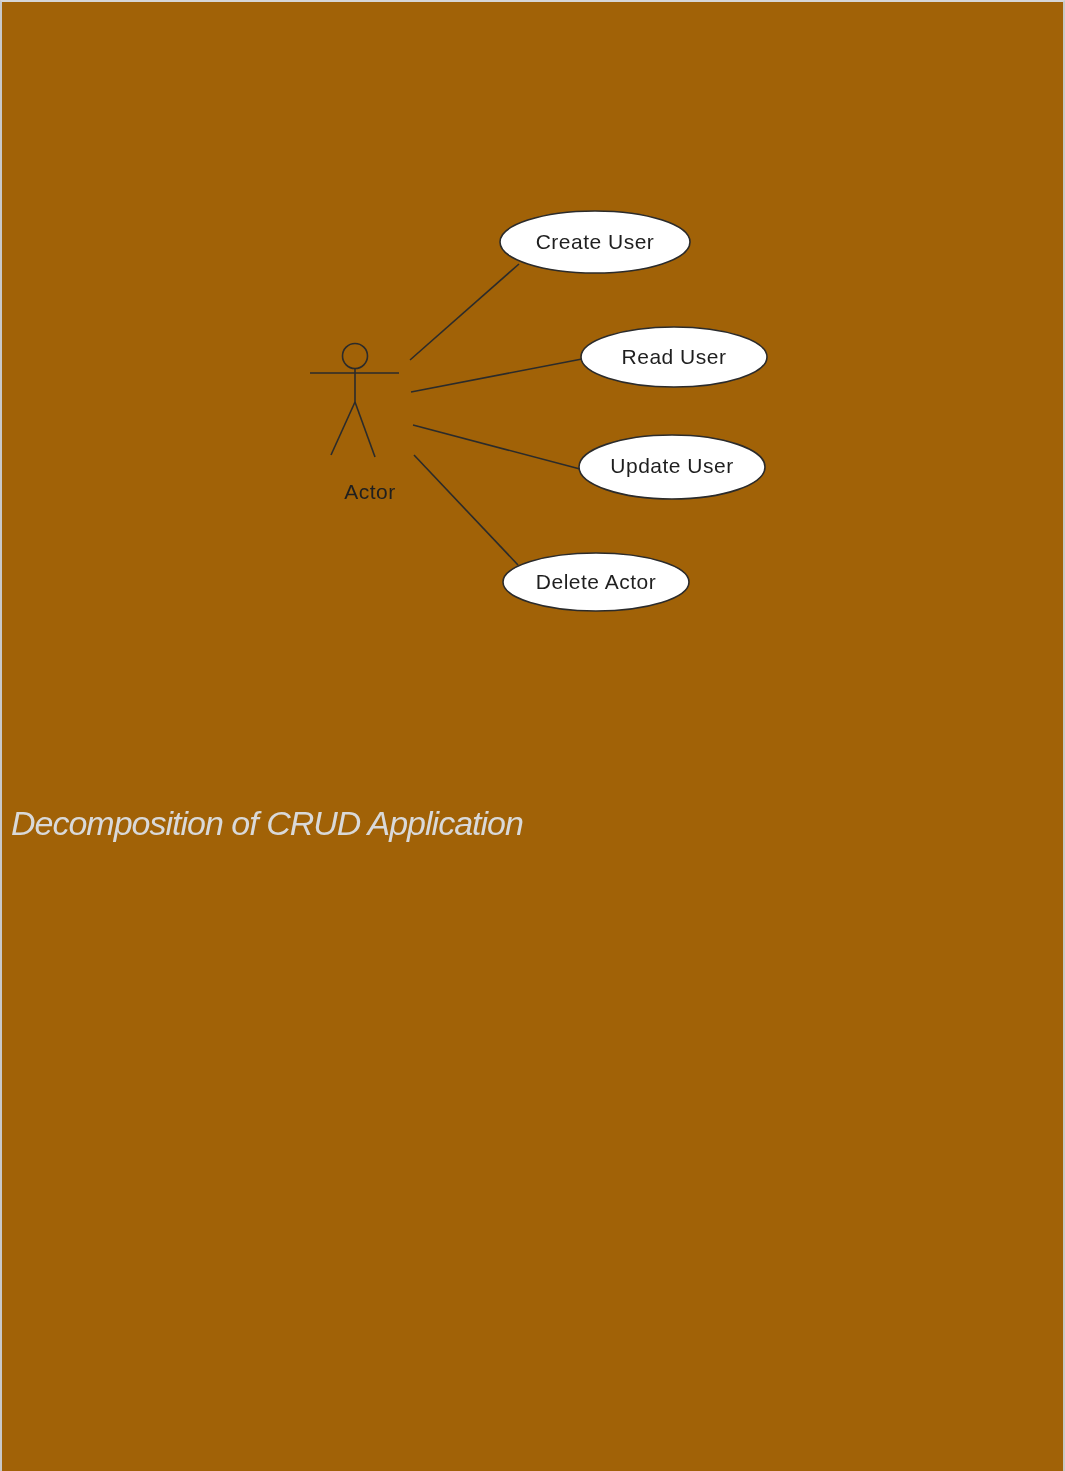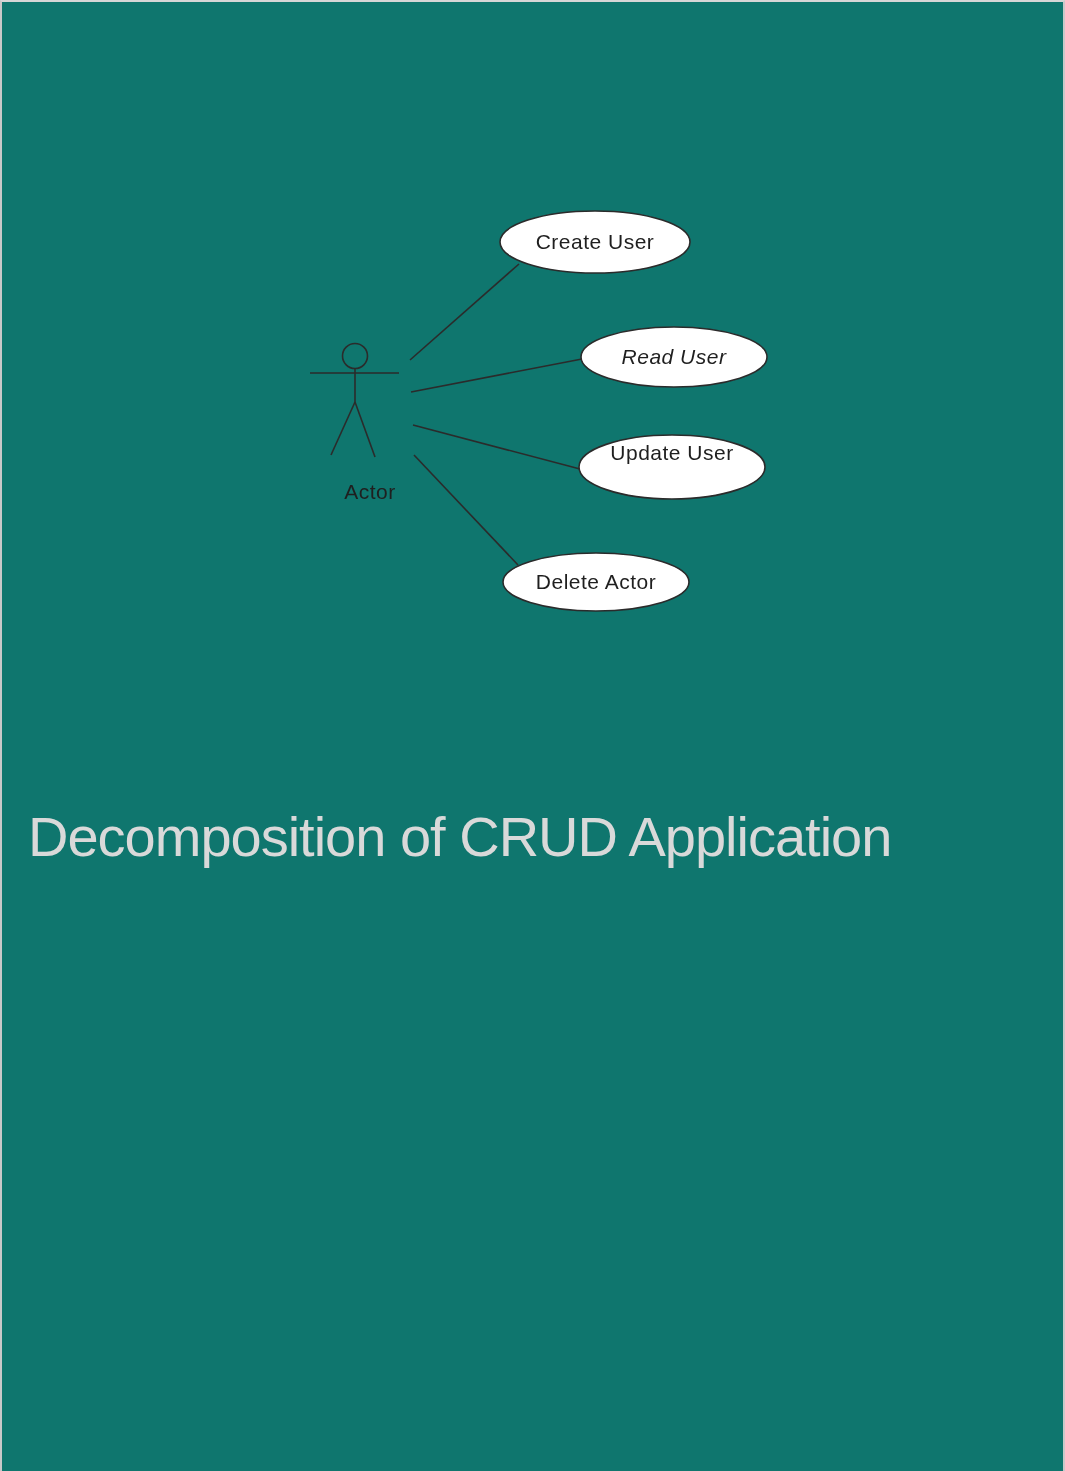--- a/index.html
+++ b/index.html
@@ -5,21 +5,21 @@
   html, body {
     margin: 0;
     padding: 0;
     background: #ffffff;
     font-family: "Liberation Sans", "DejaVu Sans", sans-serif;
   }
   .page {
     position: relative;
     width: 1061px;
     height: 1469px;
-    background: #0f766e;
+    background: #a16207;
     border-top: 2px solid #d6d6d6;
     border-left: 2px solid #c9c9c9;
     border-right: 2px solid #c9c9c9;
     overflow: hidden;
   }
   .diagram-svg {
     position: absolute;
     left: 0;
     top: 0;
     width: 1061px;
@@ -45,28 +45,29 @@
     display: flex;
     align-items: center;
     justify-content: center;
     font-size: 21px;
     color: #1f1f1f;
     letter-spacing: 0.5px;
     pointer-events: none;
   }
   .watermark {
     position: absolute;
-    left: 26px;
+    left: 9px;
     top: 802px;
-    font-size: 56px;
+    font-size: 34px;
     font-weight: 400;
     letter-spacing: -1px;
     color: #d9d9d9;
     white-space: nowrap;
     pointer-events: none;
+    font-style: italic;
   }
 </style>
 </head>
 <body>
 
 <div class="page">
 
   <svg class="diagram-svg" viewBox="0 0 1061 1469" fill="none" stroke="#2b2b2b" stroke-width="1.6">
 
     <g>
@@ -83,23 +84,23 @@
     <line x1="412" y1="453" x2="516" y2="563"></line>
 
     <ellipse cx="593" cy="240" rx="95" ry="31" fill="#ffffff"></ellipse>
     <ellipse cx="672" cy="355" rx="93" ry="30" fill="#ffffff"></ellipse>
     <ellipse cx="670" cy="465" rx="93" ry="32" fill="#ffffff"></ellipse>
     <ellipse cx="594" cy="580" rx="93" ry="29" fill="#ffffff"></ellipse>
   </svg>
 
   <div class="uc-label" style="left:498px; top:209px; width:190px; height:62px;">Create User</div>
 
-  <div class="uc-label" style="left:579px; top:325px; width:186px; height:60px;font-style:italic;">Read User</div>
+  <div class="uc-label" style="left:579px; top:325px; width:186px; height:60px;">Read User</div>
 
-  <div class="uc-label" style="left:577px; top:419px; width:186px; height:64px;">Update User</div>
+  <div class="uc-label" style="left:577px; top:432px; width:186px; height:64px;">Update User</div>
 
   <div class="uc-label" style="left:501px; top:551px; width:186px; height:58px;">Delete Actor</div>
 
   <div class="actor-label">Actor</div>
 
   <div class="watermark">Decomposition of CRUD Application</div>
 
 </div>
 
 </body></html>

